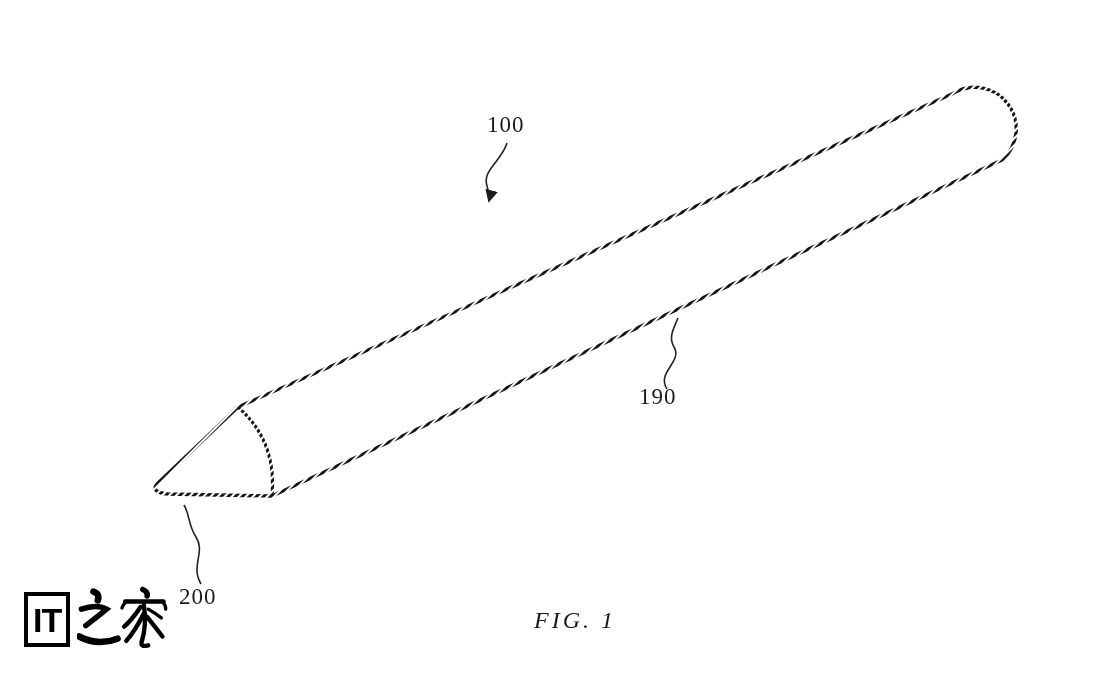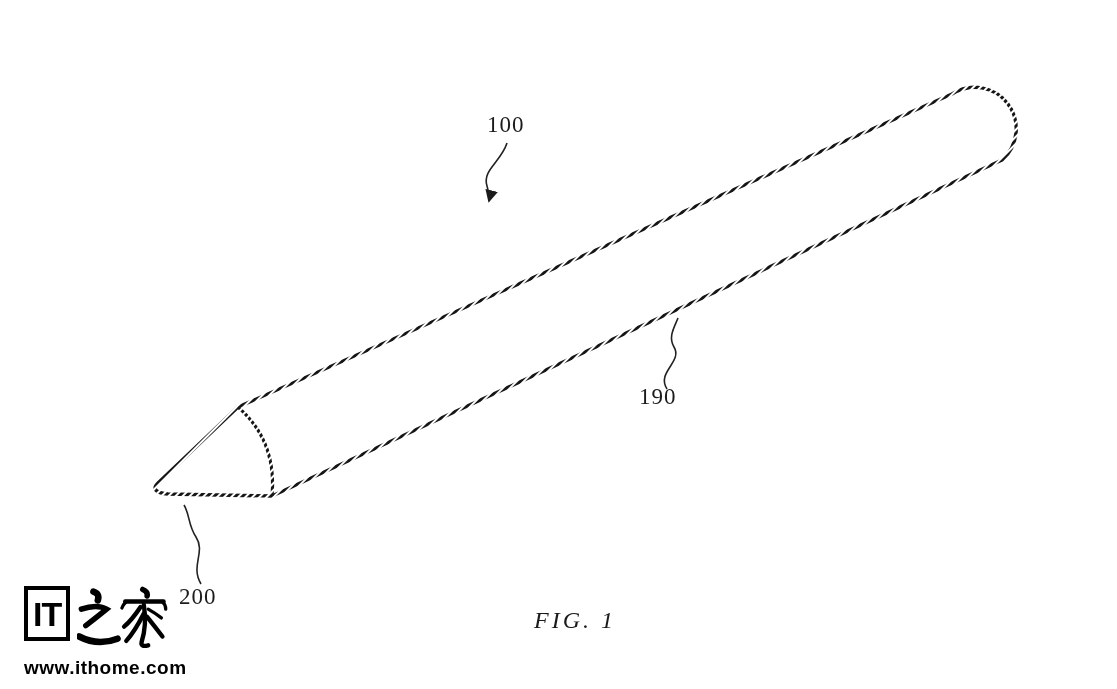--- a/index.html
+++ b/index.html
@@ -29,21 +29,21 @@
     font-size:24px;
     font-style:italic;
     color:#1a1a1a;
     letter-spacing:3px;
     font-family:"Liberation Serif", serif;
   }
   .logo {
     position:absolute;
     left:24px; top:586px;
     display:flex;
-    align-items:flex-start;
+    align-items:center;
     gap:7px;
     color:#000;
   }
   .logo-it {
     border:4px solid #000;
     font-family:"Liberation Sans", sans-serif;
     font-weight:900;
     font-size:34px;
     line-height:1;
     padding:7px 5px 6px 5px;
@@ -107,15 +107,14 @@
         <path d="M 45 13 q -3 3 -4 6" stroke-width="3"></path>
         <path d="M 78 13 q 3 3 3 7" stroke-width="3"></path>
         <path d="M 58 18 Q 50 30 43 36" stroke-width="4"></path>
         <path d="M 61 24 Q 53 40 45 49" stroke-width="4"></path>
         <path d="M 61 16 Q 64 34 59 50 q -1 5 6 3" stroke-width="4"></path>
         <path d="M 64 27 Q 72 37 78 45" stroke-width="4"></path>
         <path d="M 65 20 Q 72 24 77 28" stroke-width="3"></path>
       </g>
     </svg>
   </div>
-  <div class="site-url">www.ithome.com</div>
 
 </div>
 
 </body></html>

